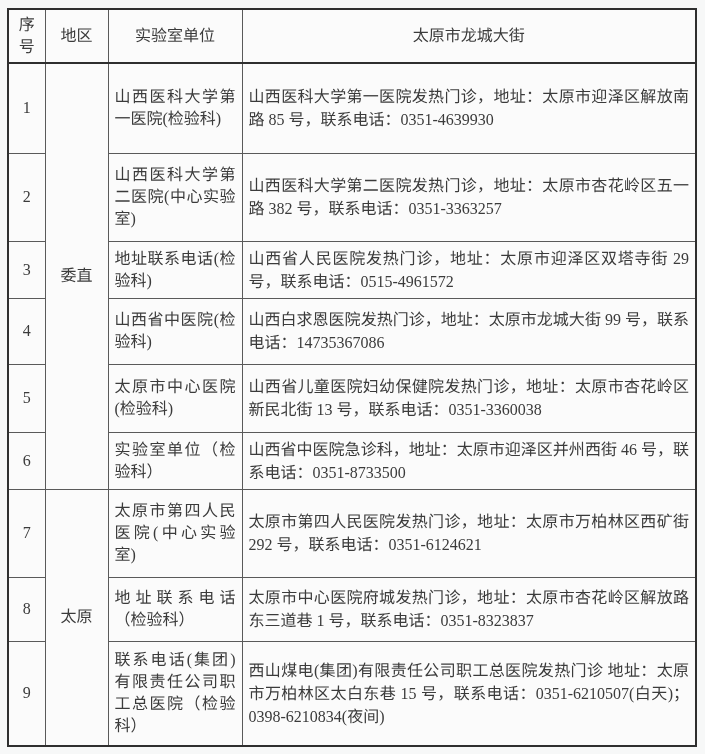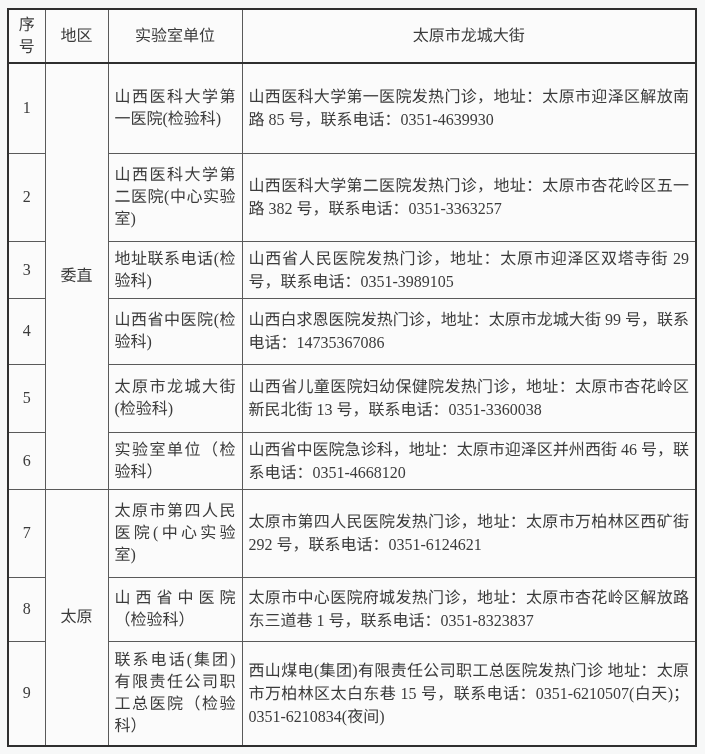--- a/index.html
+++ b/index.html
@@ -107,48 +107,48 @@
         <td class="addr-cell">山西医科大学第一医院发热门诊，地址：太原市迎泽区解放南路 85 号，联系电话：0351-4639930</td>
       </tr>
       <tr class="r2">
         <td class="no-cell">2</td>
         <td class="lab-cell">山西医科大学第二医院(中心实验室)</td>
         <td class="addr-cell">山西医科大学第二医院发热门诊，地址：太原市杏花岭区五一路 382 号，联系电话：0351-3363257</td>
       </tr>
       <tr class="r3">
         <td class="no-cell">3</td>
         <td class="lab-cell">地址联系电话(检验科)</td>
-        <td class="addr-cell">山西省人民医院发热门诊，地址：太原市迎泽区双塔寺街 29 号，联系电话：0351-3989105</td>
+        <td class="addr-cell">山西省人民医院发热门诊，地址：太原市迎泽区双塔寺街 29 号，联系电话：0515-4961572</td>
       </tr>
       <tr class="r4">
         <td class="no-cell">4</td>
         <td class="lab-cell">山西省中医院(检验科)</td>
         <td class="addr-cell">山西白求恩医院发热门诊，地址：太原市龙城大街 99 号，联系电话：14735367086</td>
       </tr>
       <tr class="r5">
         <td class="no-cell">5</td>
-        <td class="lab-cell">太原市龙城大街(检验科)</td>
+        <td class="lab-cell">太原市中心医院(检验科)</td>
         <td class="addr-cell">山西省儿童医院妇幼保健院发热门诊，地址：太原市杏花岭区新民北街 13 号，联系电话：0351-3360038</td>
       </tr>
       <tr class="r6">
         <td class="no-cell">6</td>
         <td class="lab-cell">实验室单位（检验科）</td>
-        <td class="addr-cell">山西省中医院急诊科，地址：太原市迎泽区并州西街 46 号，联系电话：0351-4668120</td>
+        <td class="addr-cell">山西省中医院急诊科，地址：太原市迎泽区并州西街 46 号，联系电话：0351-8733500</td>
       </tr>
       <tr class="r7">
         <td class="no-cell">7</td>
         <td class="region-cell" rowspan="3">太原</td>
         <td class="lab-cell">太原市第四人民医院(中心实验室)</td>
         <td class="addr-cell">太原市第四人民医院发热门诊，地址：太原市万柏林区西矿街 292 号，联系电话：0351-6124621</td>
       </tr>
       <tr class="r8">
         <td class="no-cell">8</td>
-        <td class="lab-cell">山西省中医院（检验科）</td>
+        <td class="lab-cell">地址联系电话（检验科）</td>
         <td class="addr-cell">太原市中心医院府城发热门诊，地址：太原市杏花岭区解放路东三道巷 1 号，联系电话：0351-8323837</td>
       </tr>
       <tr class="r9">
         <td class="no-cell">9</td>
         <td class="lab-cell">联系电话(集团)有限责任公司职工总医院（检验科）</td>
-        <td class="addr-cell">西山煤电(集团)有限责任公司职工总医院发热门诊 地址：太原市万柏林区太白东巷 15 号，联系电话：0351-6210507(白天)；0351-6210834(夜间)</td>
+        <td class="addr-cell">西山煤电(集团)有限责任公司职工总医院发热门诊 地址：太原市万柏林区太白东巷 15 号，联系电话：0351-6210507(白天)；0398-6210834(夜间)</td>
       </tr>
     </tbody>
   </table>
 </div>
 
 </body></html>

